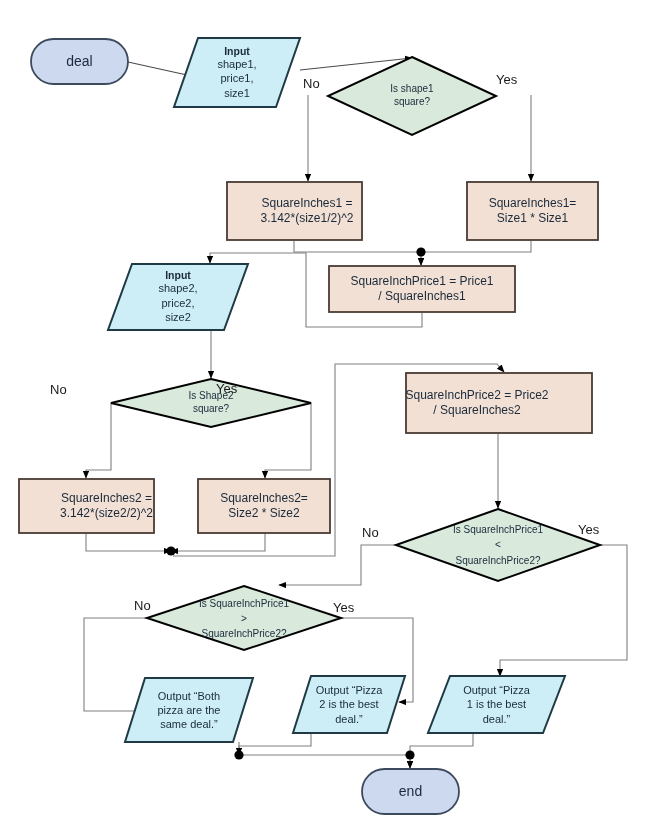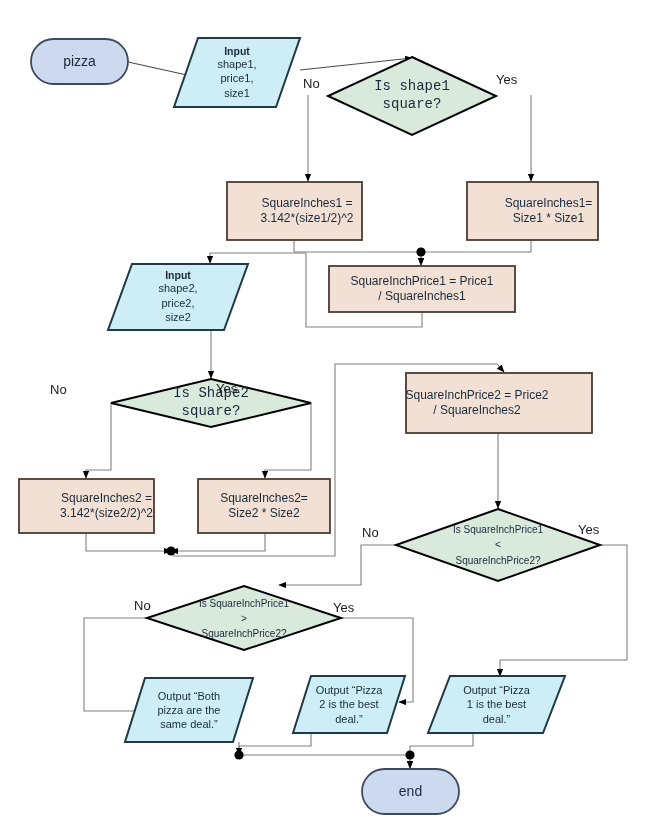--- a/index.html
+++ b/index.html
@@ -37,21 +37,21 @@
     white-space: pre-line;
   }
   .edge-label {
     position: absolute;
     color: #1a1a1a;
     font-size: 13px;
     white-space: nowrap;
   }
   .t-term   { font-size: 14px; }
   .t-proc   { font-size: 12px; }
-  .t-dec    { font-size: 14px; font-family: Liberation Mono, monospace; }
+  .t-dec    { font-size: 10px; }
   .t-dec-lg { font-size: 10px; }
   .t-io     { font-size: 11px; }
   .t-io-hdr { font-weight: bold; font-size: 10.5px; }
 </style>
 </head>
 <body>
 
 <div id="flowchart-root">
 
   <svg class="layer" viewBox="0 0 653 833">
@@ -122,37 +122,37 @@
 
     <polygon points="145,678 253,678 233,742 125,742" fill="#cdeef7" stroke="#1f3a44" stroke-width="2"></polygon>
 
     <polygon points="311,676 405,676 387,733 293,733" fill="#cdeef7" stroke="#1f3a44" stroke-width="2"></polygon>
 
     <polygon points="450,676 565,676 543,733 428,733" fill="#cdeef7" stroke="#1f3a44" stroke-width="2"></polygon>
 
     <rect x="362" y="769" width="97" height="45" rx="22.5" ry="22.5" fill="#ccd9ef" stroke="#3c4a5e" stroke-width="1.8"></rect>
   </svg>
 
-  <div class="node-text t-term" style="left:31px; top:39px; width:97px; height:45px;">pizza</div>
+  <div class="node-text t-term" style="left:31px; top:39px; width:97px; height:45px;">deal</div>
 
   <div style="position:absolute; left:174px; top:38px; width:126px; height:69px;
               display:flex; flex-direction:column; align-items:center; justify-content:center;">
     <div class="t-io-hdr" style="color:#1a2a3a;">Input</div>
     <div class="t-io" style="color:#1a2a3a; text-align:center; white-space:pre-line; line-height:1.32;">shape1,
 price1,
 size1</div>
   </div>
 
   <div class="node-text t-dec" style="left:352px; top:57px; width:120px; height:78px;">Is shape1
 square?</div>
 
   <div class="node-text t-proc" style="left:227px; top:182px; width:160px; height:58px;">SquareInches1 =
 3.142*(size1/2)^2</div>
 
-  <div class="node-text t-proc" style="left:467px; top:182px; width:131px; height:58px;padding-left:16px;">SquareInches1=
+  <div class="node-text t-proc" style="left:467px; top:182px; width:131px; height:58px;">SquareInches1=
 Size1 * Size1</div>
 
   <div class="node-text t-proc" style="left:329px; top:266px; width:186px; height:46px;">SquareInchPrice1 = Price1
 / SquareInches1</div>
 
   <div style="position:absolute; left:108px; top:264px; width:140px; height:66px;
               display:flex; flex-direction:column; align-items:center; justify-content:center;">
     <div class="t-io-hdr" style="color:#1a2a3a;">Input</div>
     <div class="t-io" style="color:#1a2a3a; text-align:center; white-space:pre-line; line-height:1.32;">shape2,
 price2,

